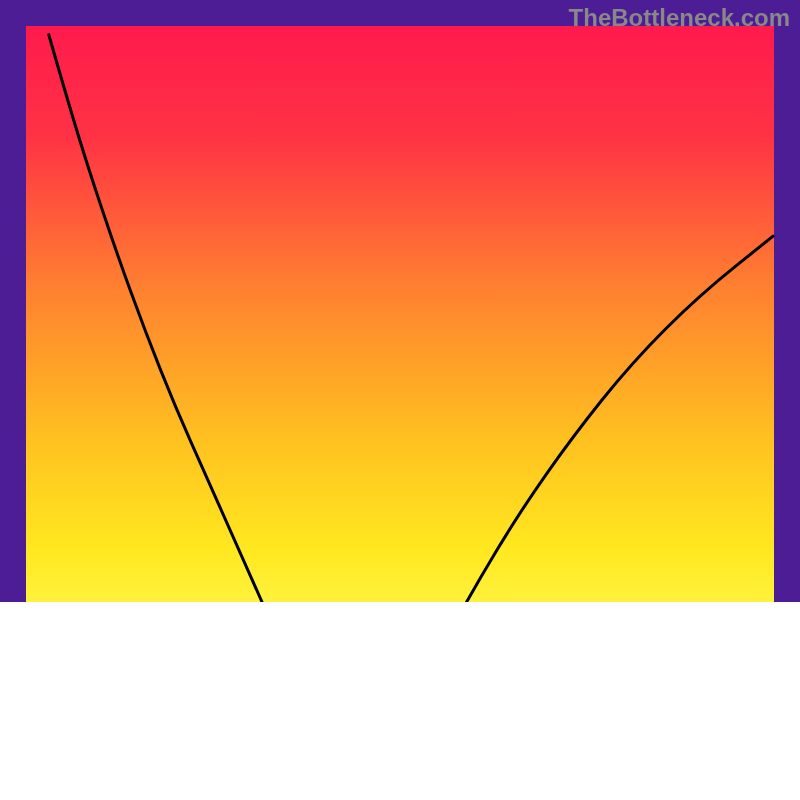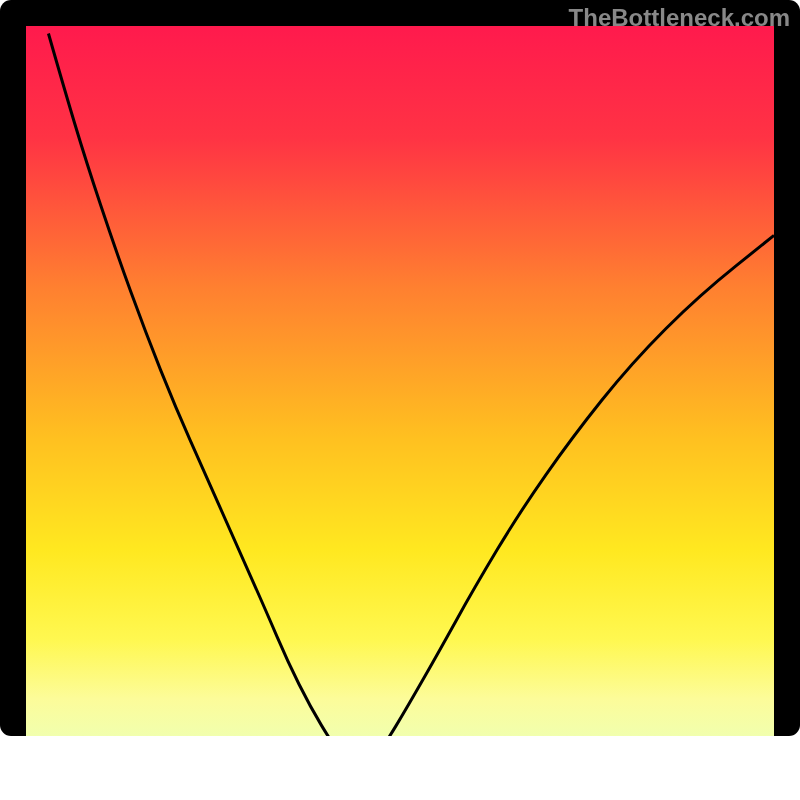--- a/index.html
+++ b/index.html
@@ -3,23 +3,22 @@
 <meta charset="utf-8">
 <style>
   body {
     margin: 0;
     padding: 0;
     background: #fff;
   }
   .chart-container {
     position: relative;
     width: 800px;
-    height: 736px;
-    background: #000000;
-    border-radius: 11px;
+    height: 602px;
+    background: #4c1d95;
   }
   .watermark {
     position: absolute;
     top: 4px;
     right: 10px;
     font-family: Arial, Helvetica, sans-serif;
     font-size: 24px;
     font-weight: bold;
     color: #888;
     z-index: 10;

